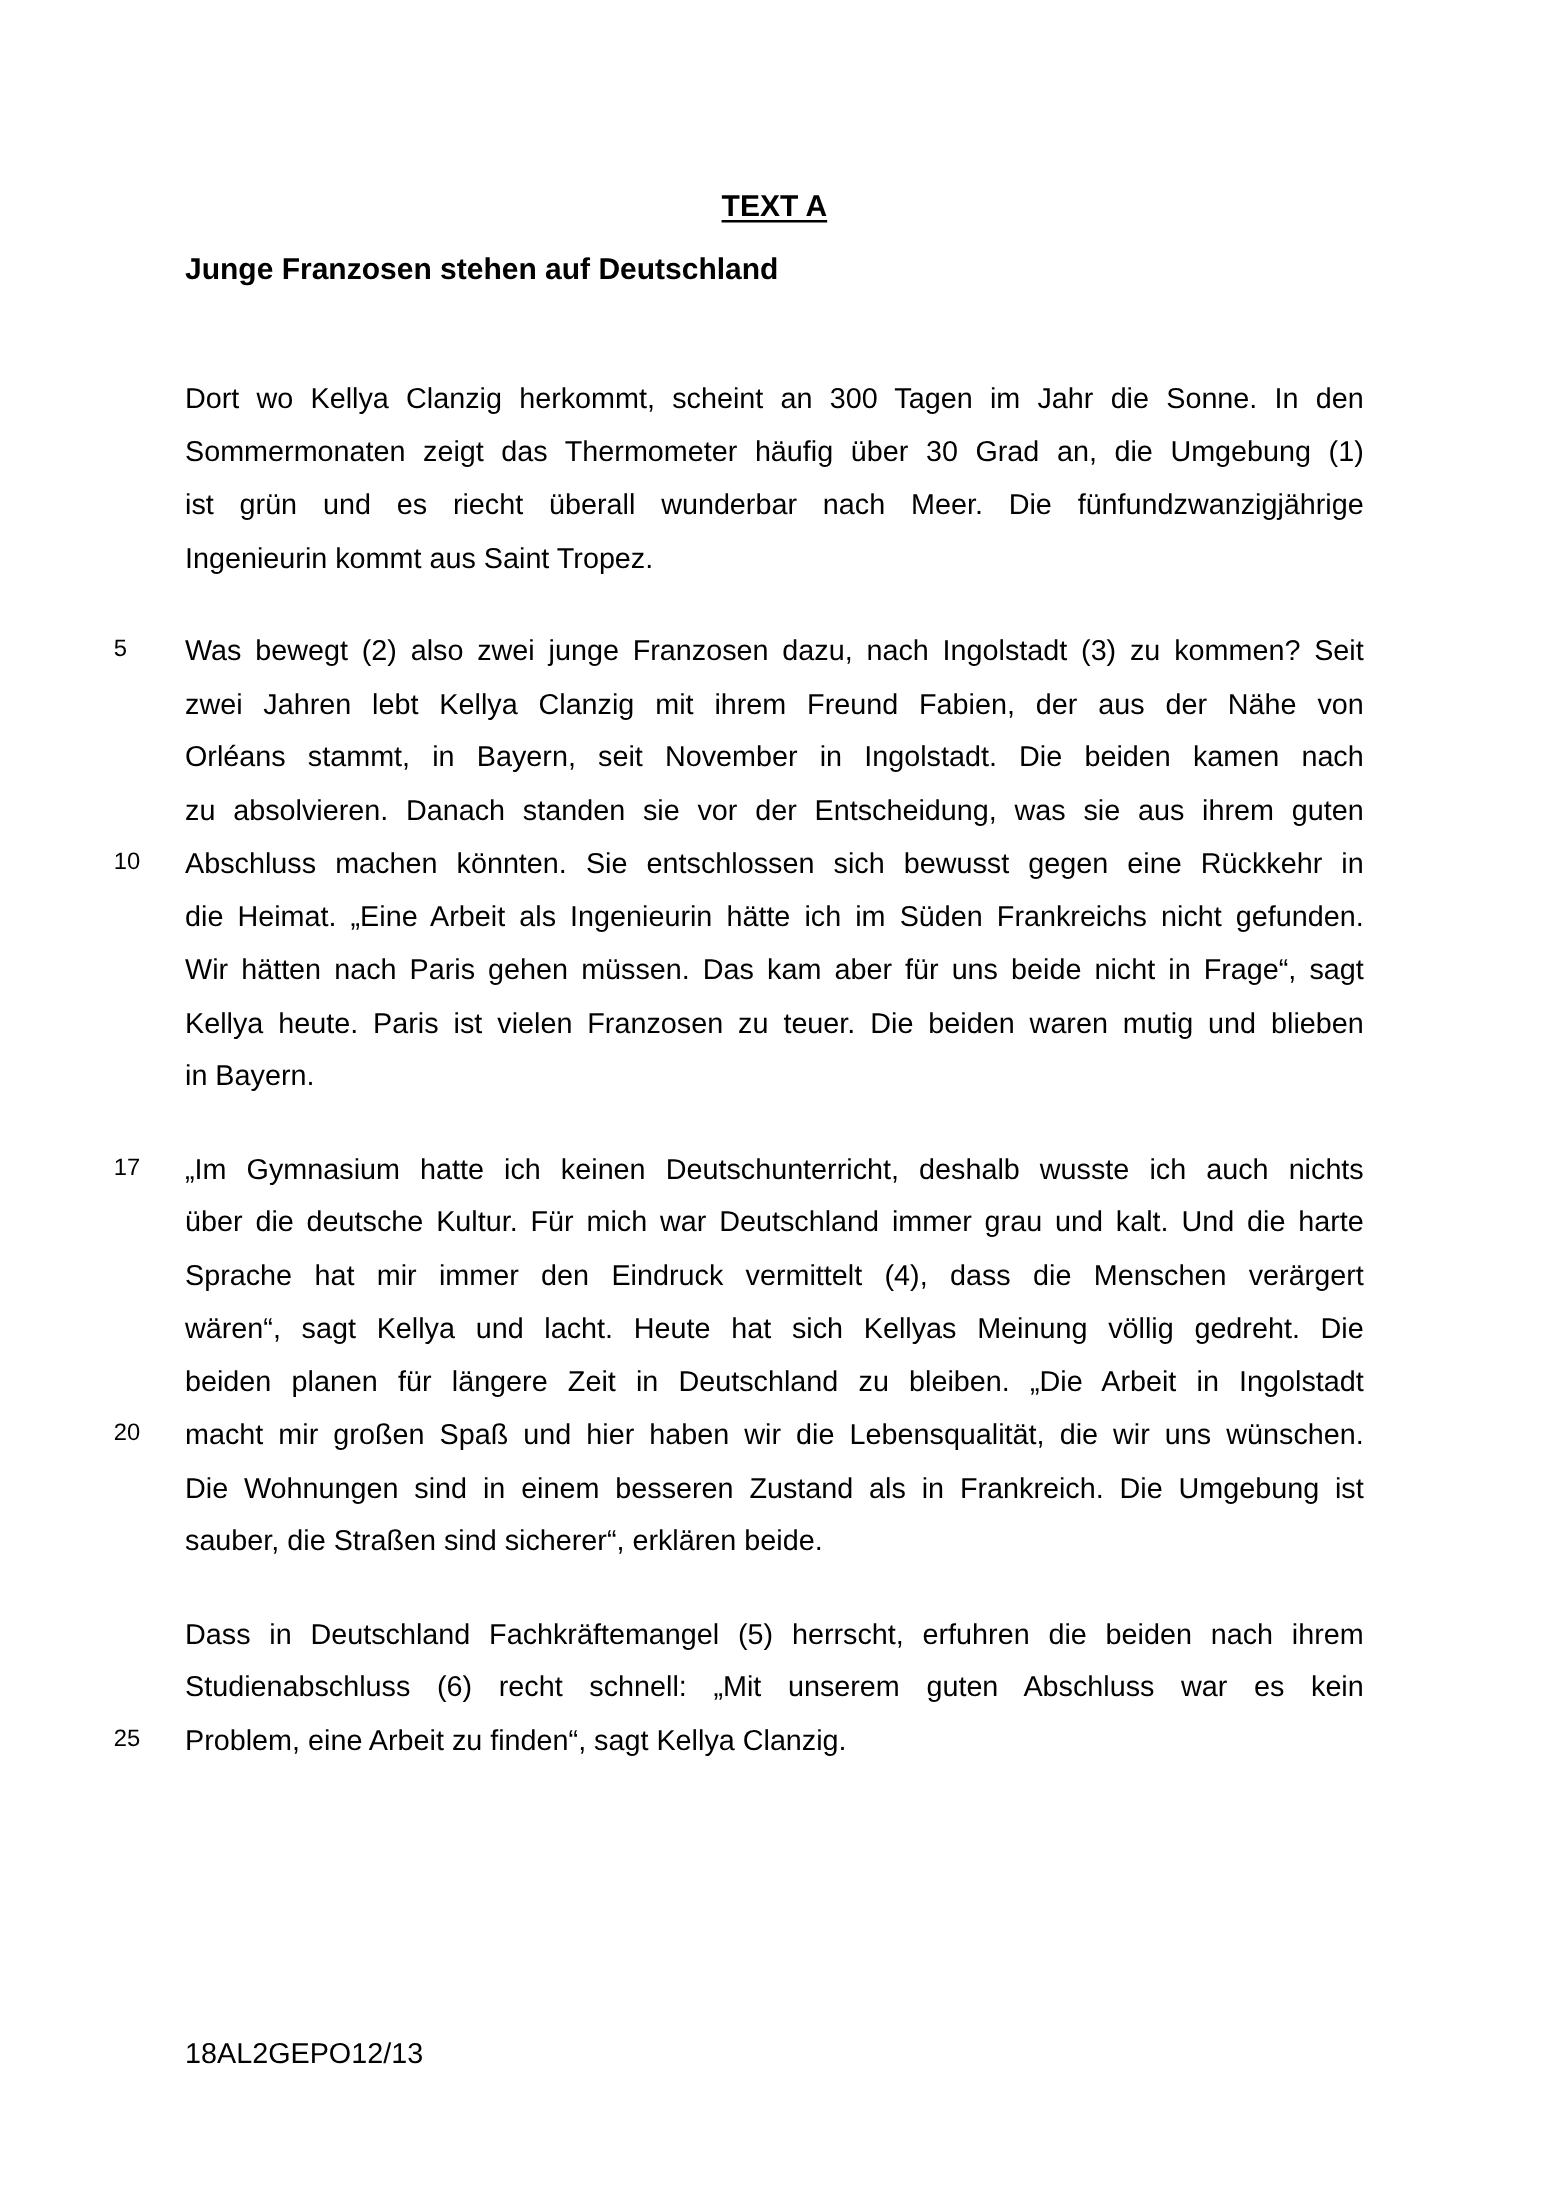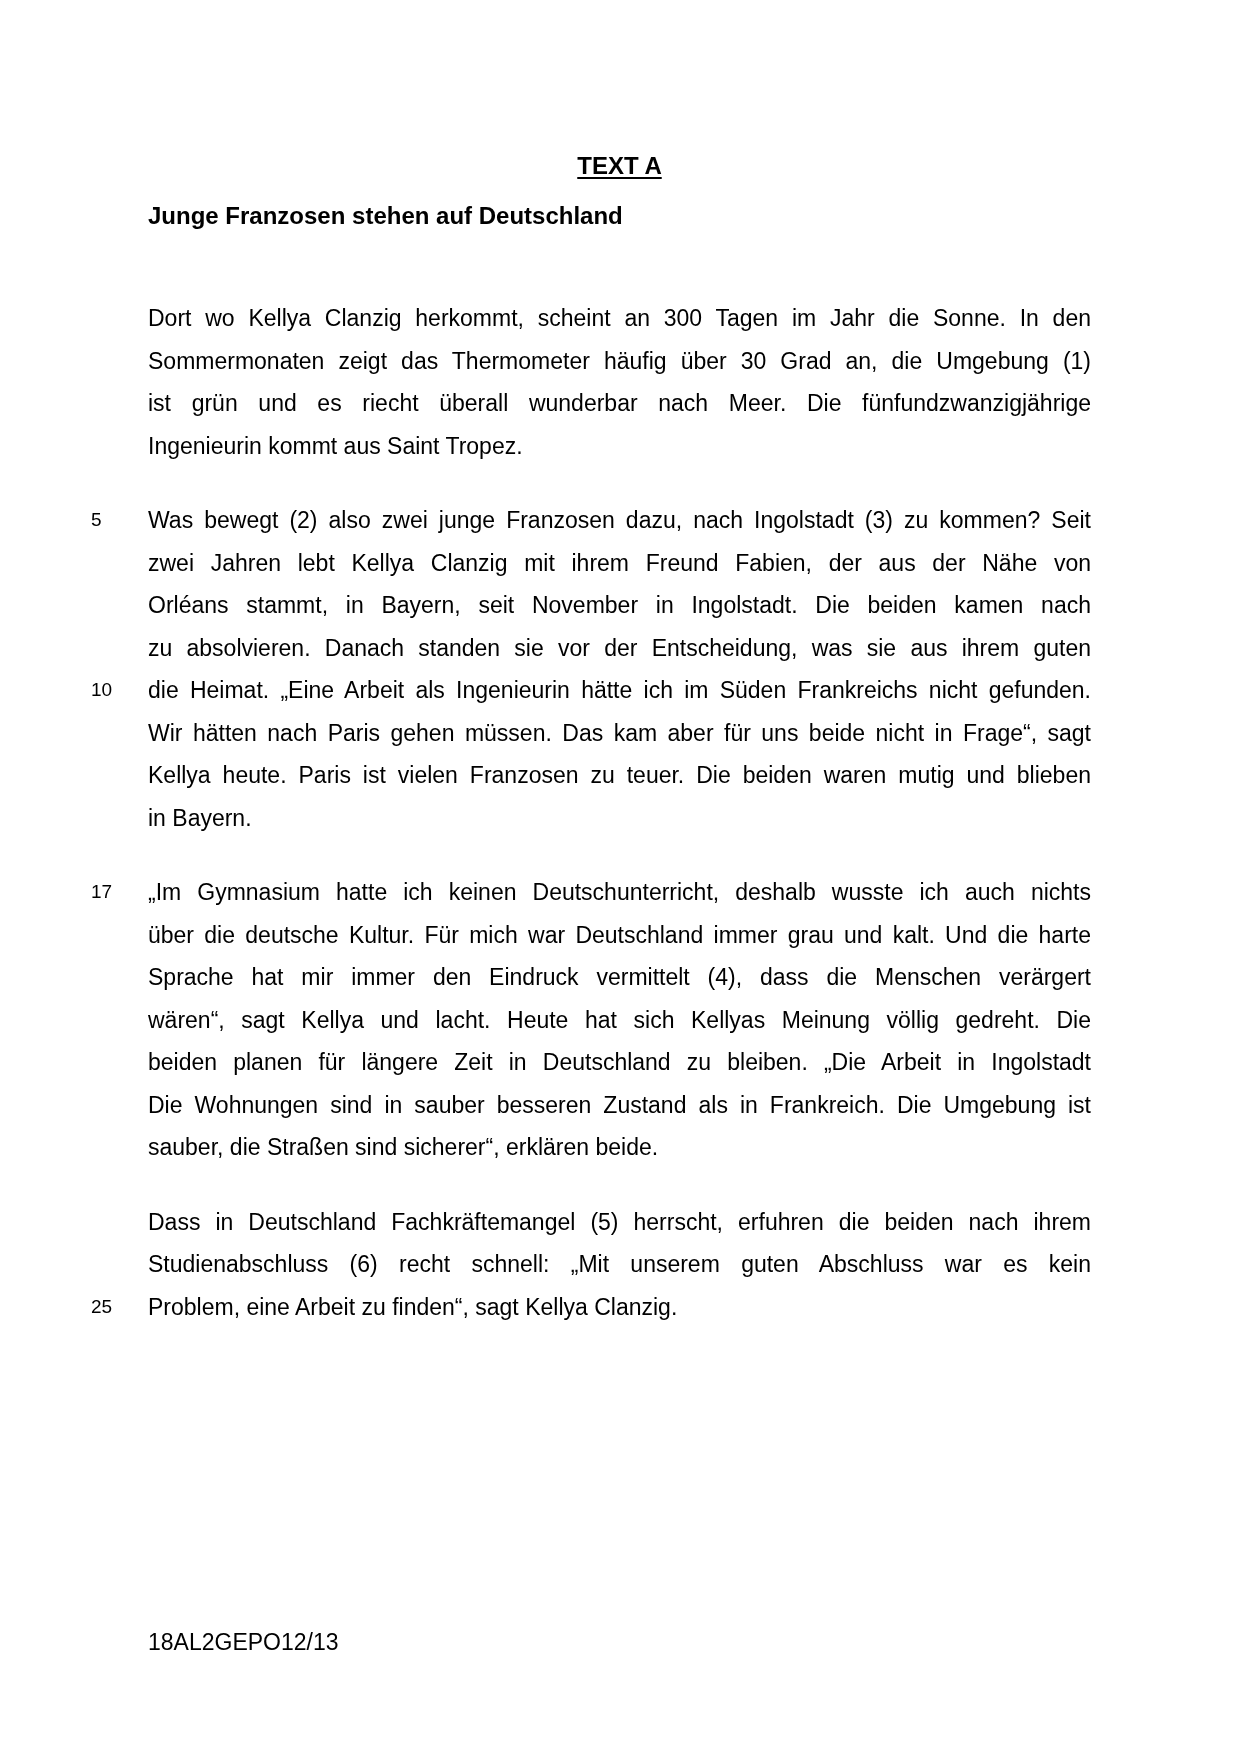--- a/index.html
+++ b/index.html
@@ -86,33 +86,34 @@
         <div class="line"><span>Dort wo Kellya Clanzig herkommt, scheint an 300 Tagen im Jahr die Sonne. In den</span></div>
         <div class="line"><span>Sommermonaten zeigt das Thermometer häufig über 30 Grad an, die Umgebung (1)</span></div>
         <div class="line"><span>ist grün und es riecht überall wunderbar nach Meer. Die fünfundzwanzigjährige</span></div>
         <div class="line last"><span>Ingenieurin kommt aus Saint Tropez.</span></div>
       </div>
       <div class="para">
         <div class="line"><span class="line-num">5</span><span>Was bewegt (2) also zwei junge Franzosen dazu, nach Ingolstadt (3) zu kommen? Seit</span></div>
         <div class="line"><span>zwei Jahren lebt Kellya Clanzig mit ihrem Freund Fabien, der aus der Nähe von</span></div>
         <div class="line"><span>Orléans stammt, in Bayern, seit November in Ingolstadt. Die beiden kamen nach</span></div>
         <div class="line"><span>zu absolvieren. Danach standen sie vor der Entscheidung, was sie aus ihrem guten</span></div>
-        <div class="line"><span class="line-num">10</span></div>
+        <div class="line"><span class="line-num">10</span><span>Abschluss machen könnten. Sie entschlossen sich bewusst gegen eine Rückkehr in</span></div>
         <div class="line"><span>die Heimat. „Eine Arbeit als Ingenieurin hätte ich im Süden Frankreichs nicht gefunden.</span></div>
         <div class="line"><span>Wir hätten nach Paris gehen müssen. Das kam aber für uns beide nicht in Frage“, sagt</span></div>
         <div class="line"><span>Kellya heute. Paris ist vielen Franzosen zu teuer. Die beiden waren mutig und blieben</span></div>
         <div class="line last"><span>in Bayern.</span></div>
       </div>
       <div class="para">
         <div class="line"><span class="line-num">17</span><span>„Im Gymnasium hatte ich keinen Deutschunterricht, deshalb wusste ich auch nichts</span></div>
         <div class="line"><span>über die deutsche Kultur. Für mich war Deutschland immer grau und kalt. Und die harte</span></div>
         <div class="line"><span>Sprache hat mir immer den Eindruck vermittelt (4), dass die Menschen verärgert</span></div>
         <div class="line"><span>wären“, sagt Kellya und lacht. Heute hat sich Kellyas Meinung völlig gedreht. Die</span></div>
         <div class="line"><span>beiden planen für längere Zeit in Deutschland zu bleiben. „Die Arbeit in Ingolstadt</span></div>
-        <div class="line"><span>Die Wohnungen sind in sauber besseren Zustand als in Frankreich. Die Umgebung ist</span></div>
+        <div class="line"><span class="line-num">20</span><span>macht mir großen Spaß und hier haben wir die Lebensqualität, die wir uns wünschen.</span></div>
+        <div class="line"><span>Die Wohnungen sind in einem besseren Zustand als in Frankreich. Die Umgebung ist</span></div>
         <div class="line last"><span>sauber, die Straßen sind sicherer“, erklären beide.</span></div>
       </div>
       <div class="para">
         <div class="line"><span>Dass in Deutschland Fachkräftemangel (5) herrscht, erfuhren die beiden nach ihrem</span></div>
         <div class="line"><span>Studienabschluss (6) recht schnell: „Mit unserem guten Abschluss war es kein</span></div>
         <div class="line last"><span class="line-num">25</span><span>Problem, eine Arbeit zu finden“, sagt Kellya Clanzig.</span></div>
       </div>
     </div>
 </div>
 

